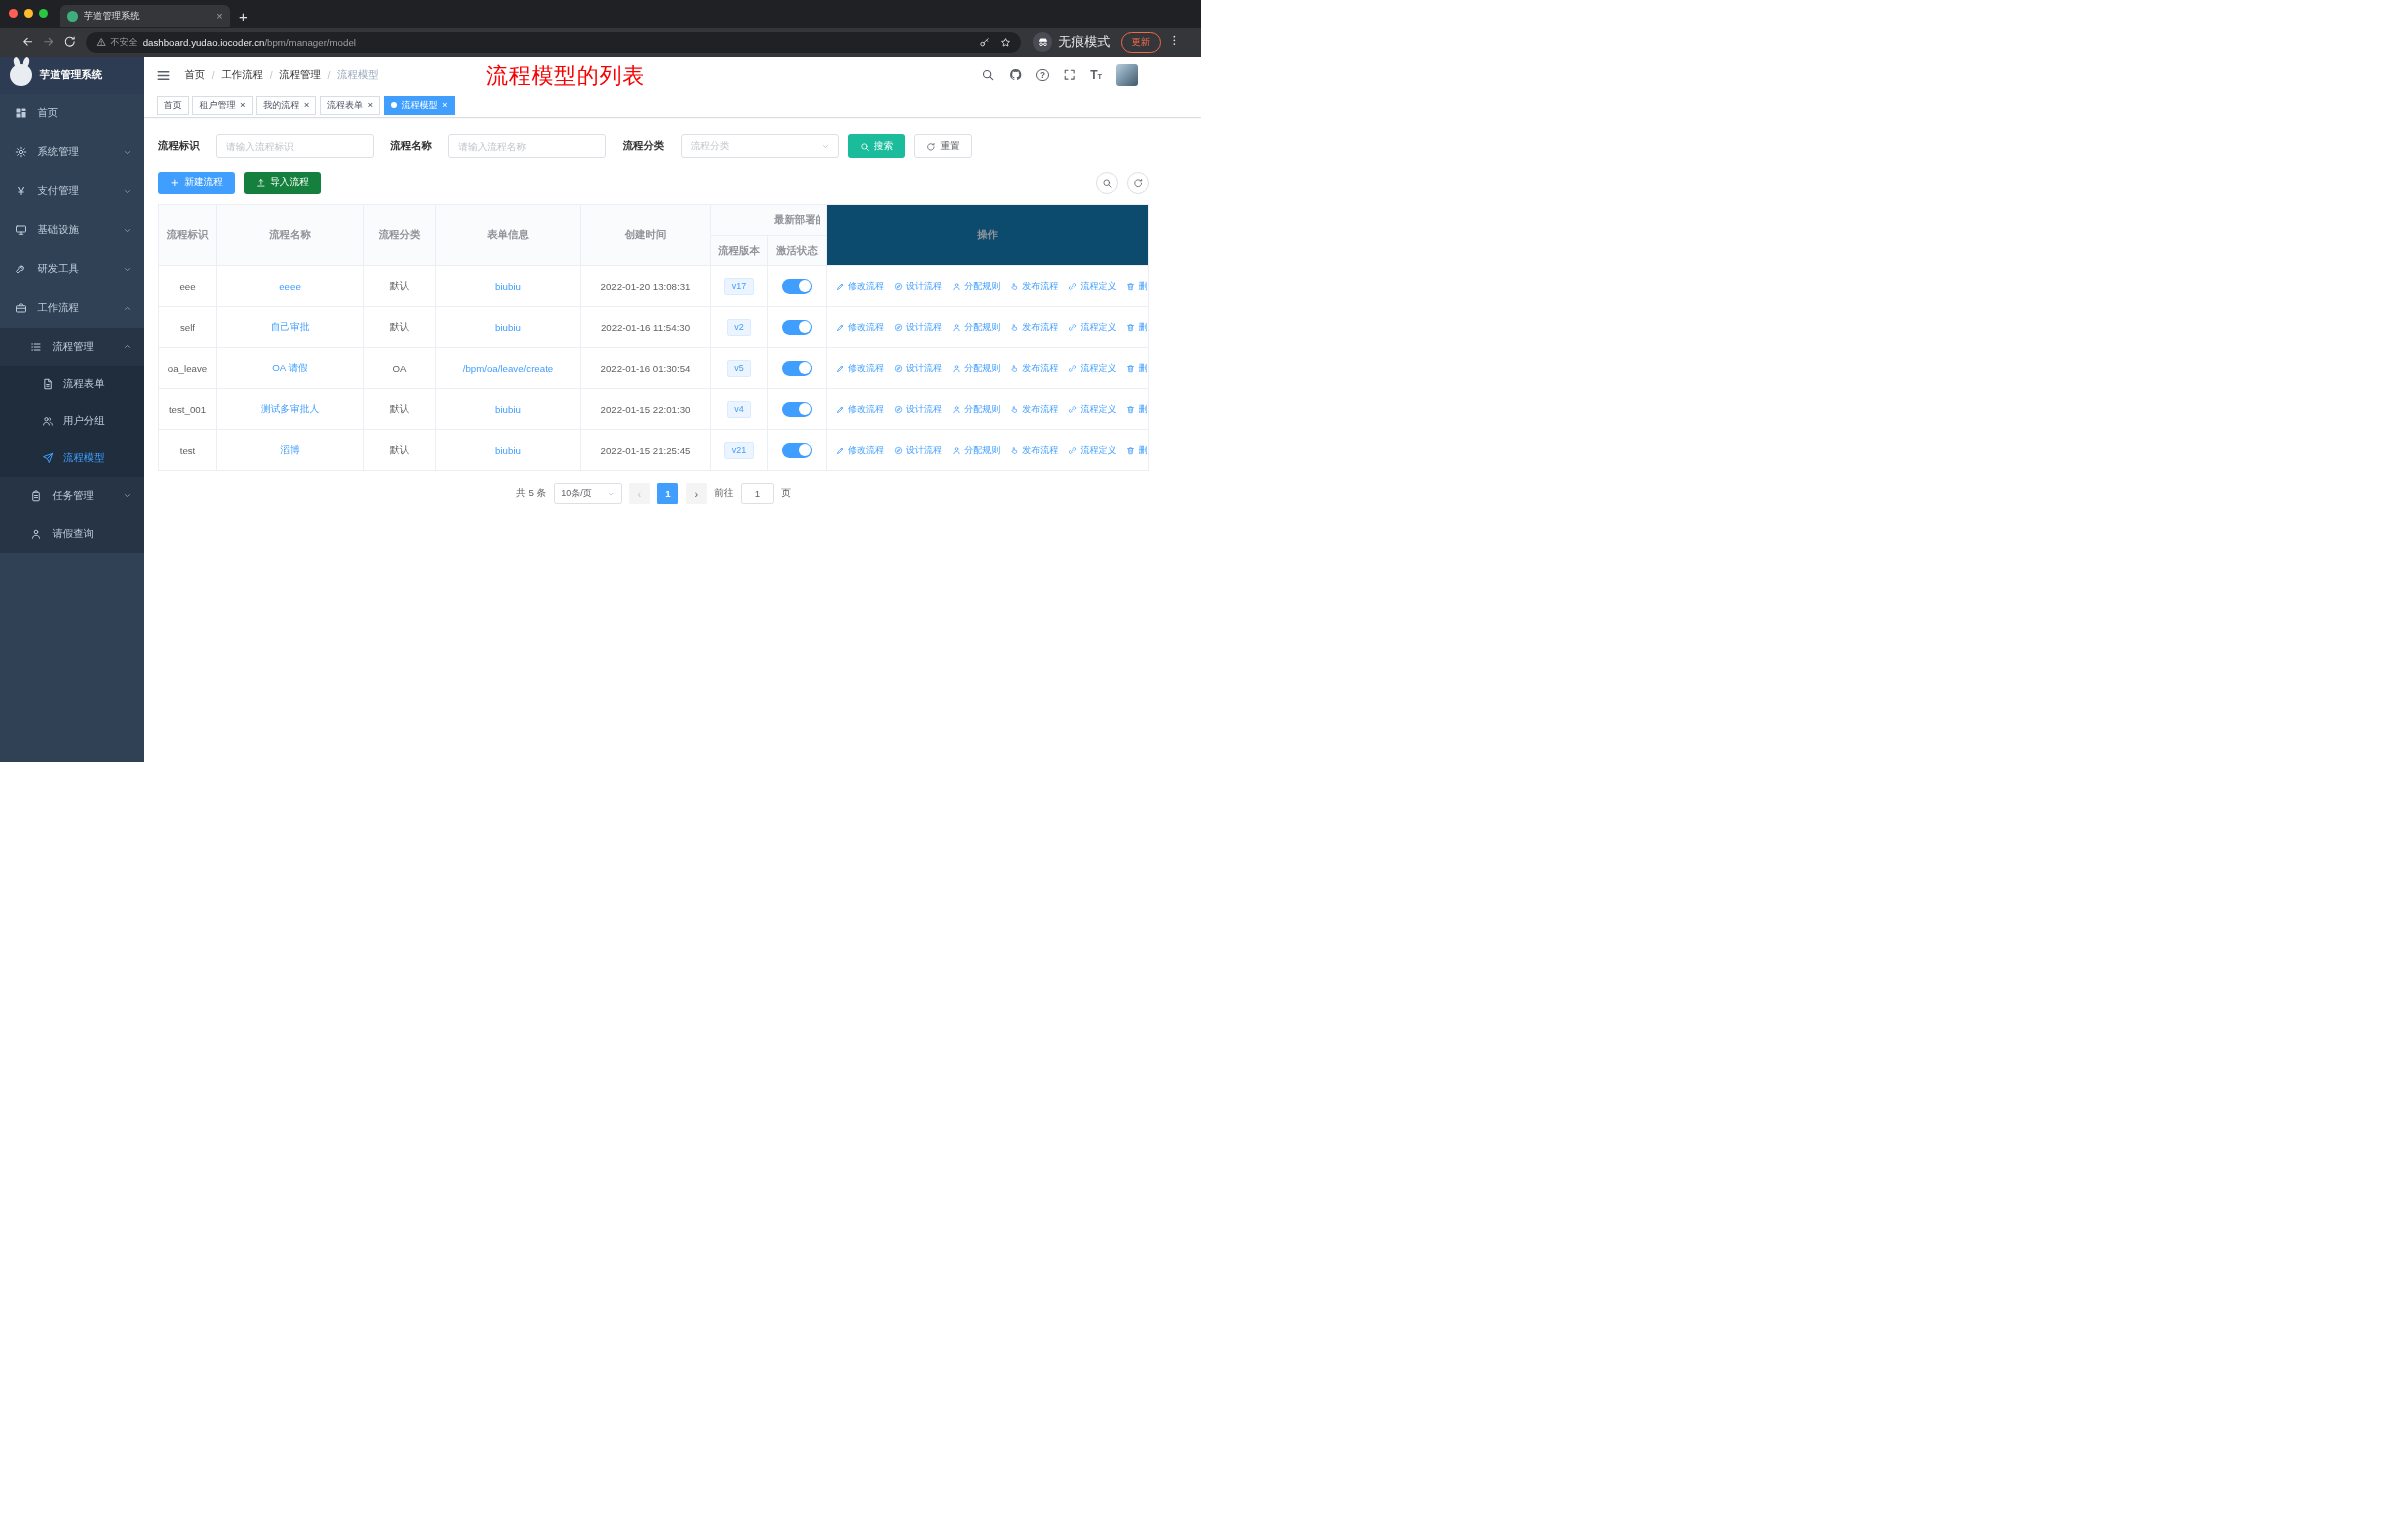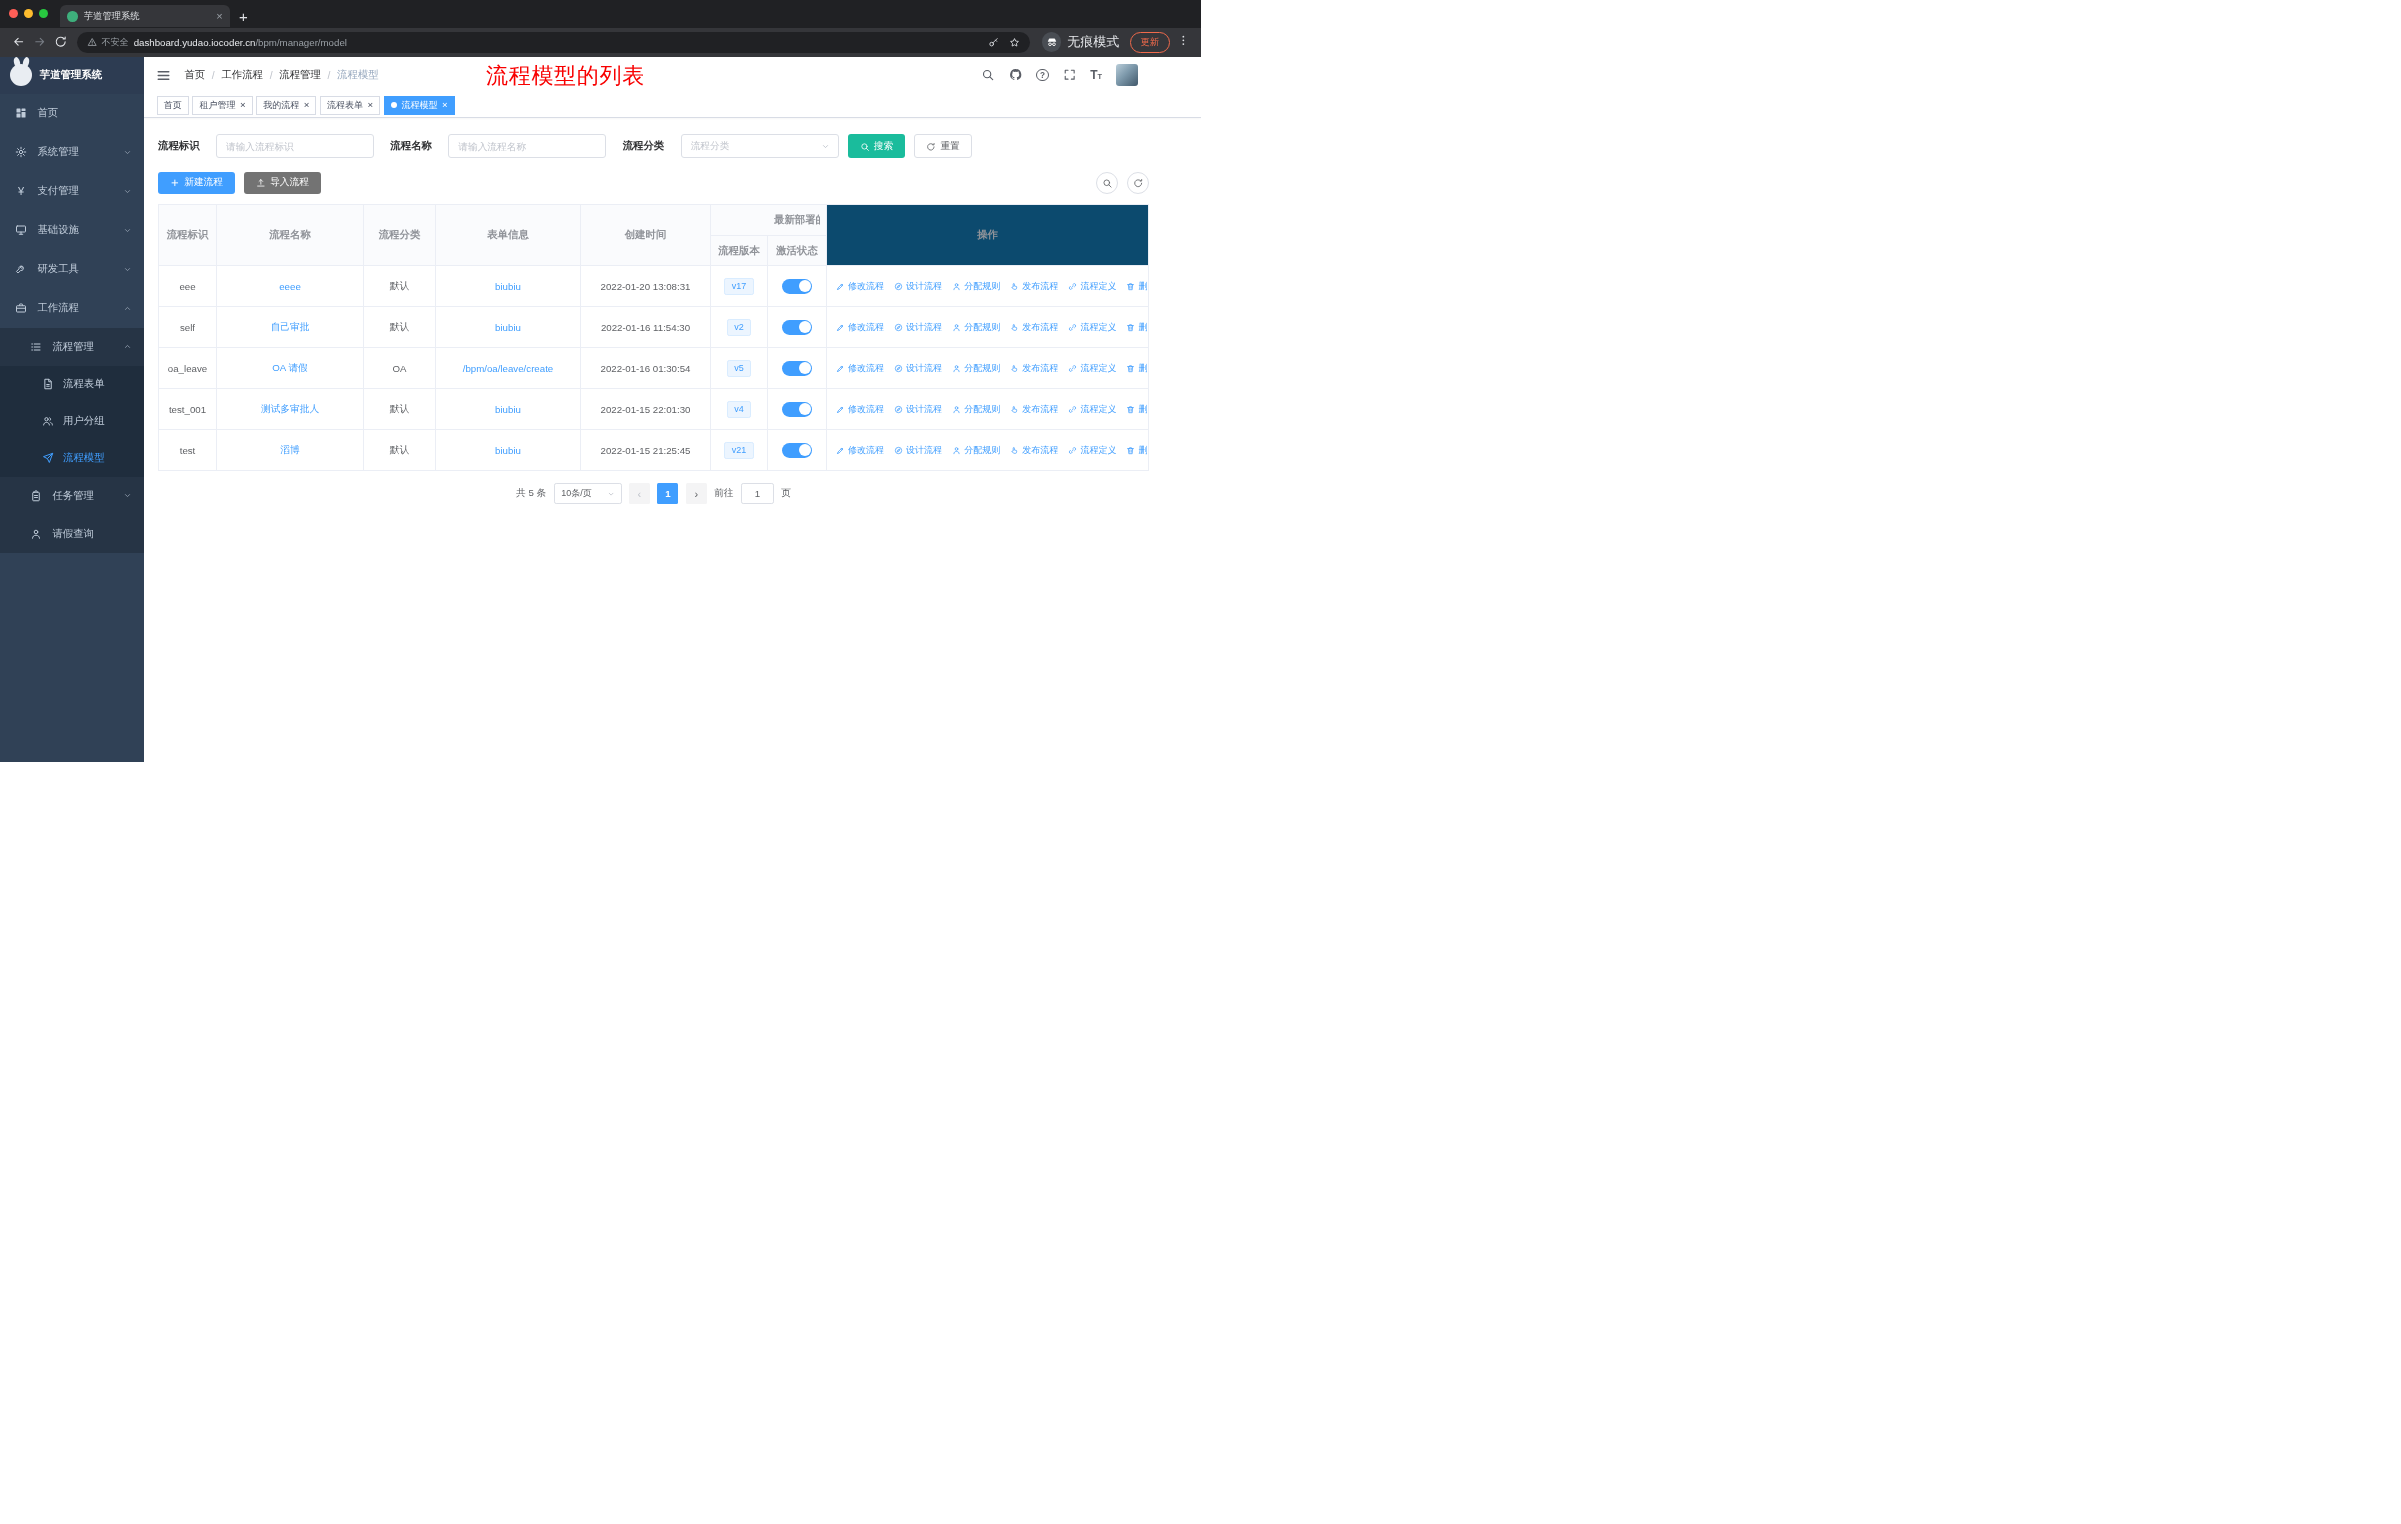--- a/index.html
+++ b/index.html
@@ -16,21 +16,21 @@
   .traffic{display:flex;gap:6px;padding:0 12px 0 9px}
   .tl{width:9px;height:9px;border-radius:50%;display:inline-block}
   .tl.r{background:#ff5f57}.tl.y{background:#febc2e}.tl.g{background:#28c840}
   .tab{margin-top:5.2px;height:22px;width:170px;background:#35363a;border-radius:6px 6px 0 0;
        display:flex;align-items:center;gap:6px;padding:0 7.4px}
   .favicon{width:10.4px;height:10.4px;border-radius:50%;background:#3eaf7c;flex:none}
   .tab-title{flex:1;font-size:9.3px;color:#dfe1e5;white-space:nowrap;overflow:hidden}
   .tab-close{color:#9aa0a6;font-size:11px;line-height:1}
   .newtab{color:#dfe1e5;font-size:15px;margin:4.5px 0 0 9px;line-height:1}
 
-  .toolbar{height:29px;background:#35363a;display:flex;align-items:center;padding:0 8px}
+  .toolbar{height:29px;background:#35363a;display:flex;align-items:center;padding:0 17px}
   .navbtn{width:21px;height:21px;display:flex;align-items:center;justify-content:center;color:#dfe1e5}
   .navbtn .ic{width:13.4px;height:13.4px}
   .navbtn.dim{color:#777c84}
   .addr{flex:1;height:21px;background:#202124;border-radius:10.4px;display:flex;align-items:center;
         padding:0 10.4px;margin:0 6px;gap:5.2px;min-width:0}
   .sec{display:flex;align-items:center;gap:3.7px;color:#9aa0a6;font-size:9px}
   .sec .ic{width:10.4px;height:10.4px}
   .url{font-size:9.7px;color:#e8eaed;white-space:nowrap;overflow:hidden}
   .url .path{color:#9aa0a6}
   .addr-right{margin-left:auto;display:flex;gap:9.7px;color:#dadce0}
@@ -104,21 +104,21 @@
   .finput::placeholder{color:#c0c4cc}
   .fselect{width:158px;height:24px;border:0.7px solid #dcdfe6;border-radius:3px;display:flex;
            align-items:center;padding:0 7.4px 0 9px;color:#c0c4cc;font-size:9.7px;background:#fff;cursor:pointer}
   .fselect .chev{margin-left:auto;color:#c0c4cc;width:9px;height:9px}
   .btn{height:24px;display:inline-flex;align-items:center;gap:4.5px;padding:0 11px;border-radius:3px;
        font-size:9.7px;border:0.7px solid transparent;cursor:pointer;font-family:inherit;white-space:nowrap}
   .btn .ic{width:9.7px;height:9.7px}
   .btn.teal{background:var(--teal);color:#fff}
   .btn.plain{background:#fff;border-color:#dcdfe6;color:#606266;margin-left:9px}
   .btn.blue{background:var(--accent);color:#fff;height:22px}
-  .btn.gray{background:#737373;color:#fff;margin-left:9px;height:22px}
+  .btn.gray{background:#15803d;color:#fff;margin-left:9px;height:22px}
   .actions-row{margin-top:13.4px;display:flex;align-items:center}
   .right-tools{margin-left:auto;display:flex;gap:9px;margin-right:37px}
   .icbtn{width:22px;height:22px;border:0.7px solid #dcdfe6;border-radius:50%;display:flex;
          align-items:center;justify-content:center;color:#606266;background:#fff;cursor:pointer}
   .icbtn .ic{width:10.4px;height:10.4px}
 
   
   .table-wrap{margin-top:10.4px}
   table{border-collapse:collapse;table-layout:fixed;width:991px;font-size:9.7px}
   th,td{border:0.7px solid #ebeef5;text-align:center;padding:0 6px;overflow:hidden}

